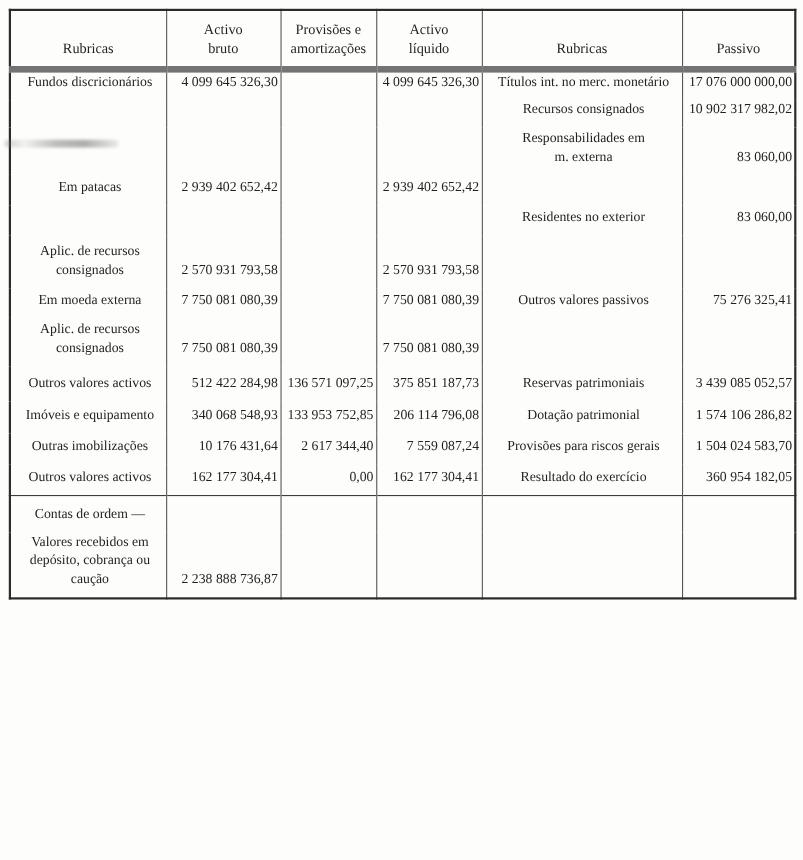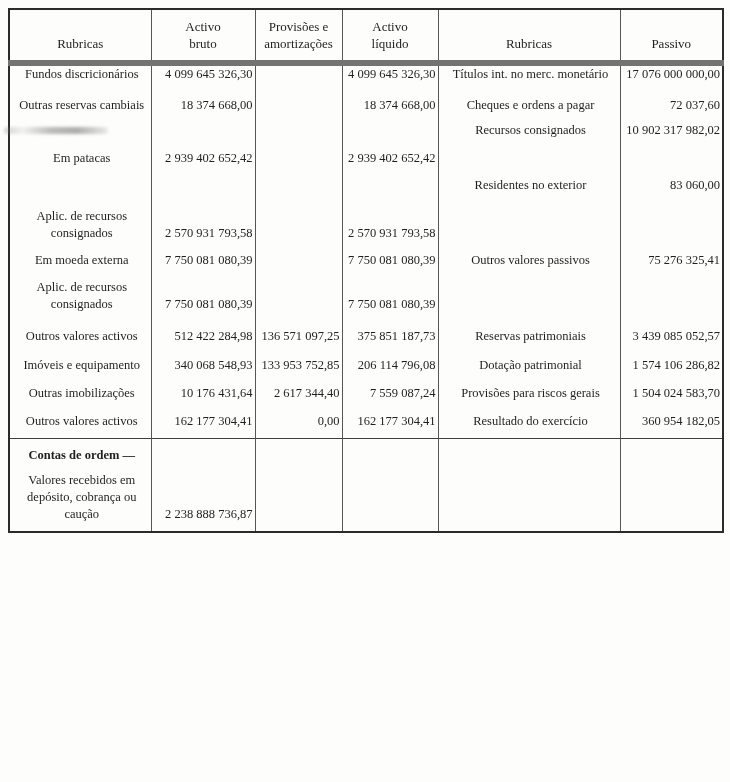--- a/index.html
+++ b/index.html
@@ -40,21 +40,21 @@
   td.l {
     text-align: center;
     padding: 0 3px 8px 6px;
     white-space: pre-line;
   }
   td.n {
     text-align: right;
     padding: 0 2px 8px 0;
     white-space: nowrap;
   }
-  tr.section-start td { border-top: 1px solid #3d3d3d; font-weight: bold; }
+  tr.section-start td { border-top: 1px solid #3d3d3d; }
   .smudge {
     position: absolute;
     left: 4px;
     top: 127px;
     width: 104px;
     height: 7px;
     background: linear-gradient(90deg,
       rgba(120,120,120,0.30) 0%,
       rgba(130,130,130,0.10) 18%,
       rgba(110,110,110,0.45) 45%,
@@ -94,35 +94,36 @@
     </thead>
     <tbody>
       <tr style="height:24px">
         <td class="l">Fundos discricionários</td>
         <td class="n">4 099 645 326,30</td>
         <td class="n"></td>
         <td class="n">4 099 645 326,30</td>
         <td class="l">Títulos int. no merc. monetário</td>
         <td class="n">17 076 000 000,00</td>
       </tr>
-      <tr style="height:31px">
-        <td class="l">Outras reservas cambiais</td>
-        <td class="n">18 374 668,00</td>
-        <td class="n"></td>
-        <td class="n">18 374 668,00</td>
-        <td class="l">Cheques e ordens a pagar</td>
-        <td class="n">72 037,60</td>
-      </tr>
       <tr style="height:25px">
         <td class="l"></td>
         <td class="n"></td>
         <td class="n"></td>
         <td class="n"></td>
         <td class="l">Recursos consignados</td>
         <td class="n">10 902 317 982,02</td>
+      </tr>
+      <tr style="height:43px">
+        <td class="l"></td>
+        <td class="n"></td>
+        <td class="n"></td>
+        <td class="n"></td>
+        <td class="l">Responsabilidades em
+m. externa</td>
+        <td class="n">83 060,00</td>
       </tr>
       <tr style="height:28px">
         <td class="l">Em patacas</td>
         <td class="n">2 939 402 652,42</td>
         <td class="n"></td>
         <td class="n">2 939 402 652,42</td>
         <td class="l"></td>
         <td class="n"></td>
       </tr>
       <tr style="height:27px">

